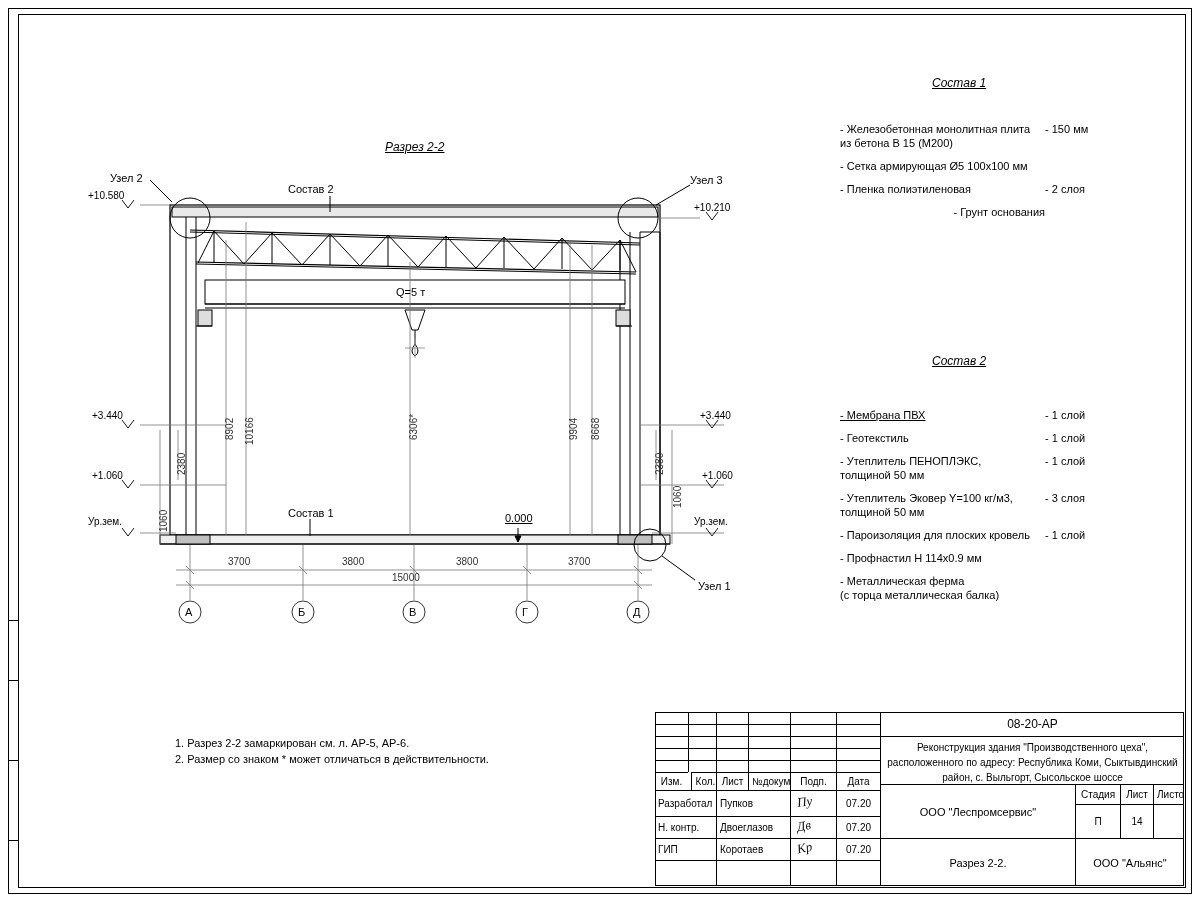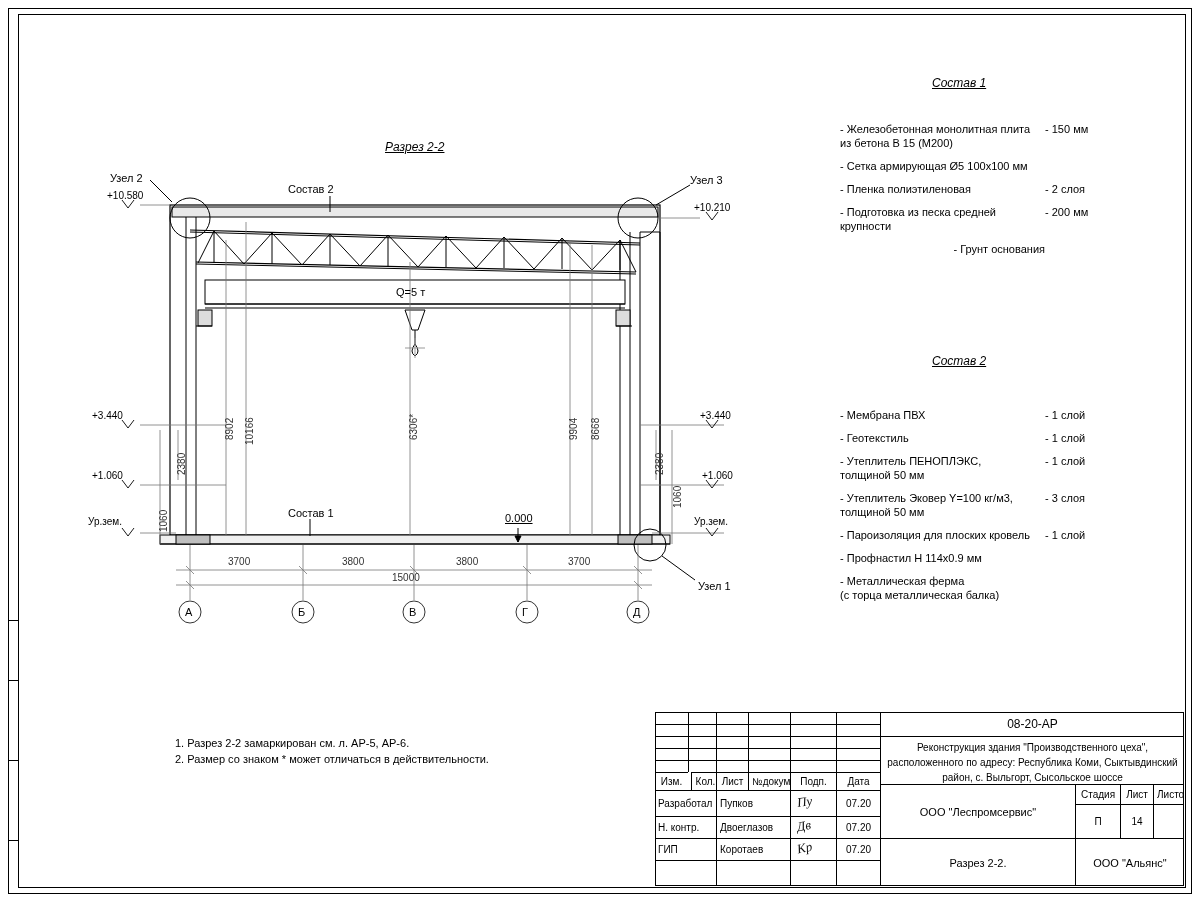--- a/index.html
+++ b/index.html
@@ -199,21 +199,21 @@
   <div class="dim-vtxt" style="left:224px;top:440px;">8902</div>
   <div class="dim-vtxt" style="left:244px;top:445px;">10166</div>
   <div class="dim-vtxt" style="left:408px;top:440px;">6306*</div>
   <div class="dim-vtxt" style="left:568px;top:440px;">9904</div>
   <div class="dim-vtxt" style="left:590px;top:440px;">8668</div>
   <div class="dim-vtxt" style="left:176px;top:475px;">2380</div>
   <div class="dim-vtxt" style="left:158px;top:532px;">1060</div>
   <div class="dim-vtxt" style="left:654px;top:475px;">2380</div>
   <div class="dim-vtxt" style="left:672px;top:508px;">1060</div>
 
-  <div class="levelmark" style="left:88px;top:190px;margin-left:19px;">+10.580</div>
+  <div class="levelmark" style="left:88px;top:190px;">+10.580</div>
   <div class="levelmark" style="left:92px;top:410px;">+3.440</div>
   <div class="levelmark" style="left:92px;top:470px;">+1.060</div>
   <div class="levelmark" style="left:88px;top:516px;">Ур.зем.</div>
 
   <div class="levelmark" style="left:694px;top:202px;">+10.210</div>
   <div class="levelmark" style="left:700px;top:410px;">+3.440</div>
   <div class="levelmark" style="left:702px;top:470px;">+1.060</div>
   <div class="levelmark" style="left:694px;top:516px;">Ур.зем.</div>
 
   <div class="lbl" style="left:110px;top:172px;">Узел 2</div>
@@ -223,28 +223,26 @@
   <div class="lbl" style="left:288px;top:507px;">Состав 1</div>
   <div class="lbl" style="left:505px;top:512px;text-decoration:underline;">0.000</div>
   <div class="lbl" style="left:396px;top:286px;">Q=5 т</div>
 
   <div class="title-sec" style="left:932px;top:76px;">Состав 1</div>
   <div class="spec" style="left:812px;top:122px;width:330px;">
     <div class="row"><span class="txt" style="white-space:pre-line;">- Железобетонная  монолитная плита
   из бетона В 15 (М200)</span><span class="val">- 150 мм</span></div>
     <div class="row"><span class="txt" style="white-space:pre-line;">- Сетка армирующая Ø5 100х100 мм</span><span class="val"></span></div>
     <div class="row"><span class="txt" style="white-space:pre-line;">- Пленка полиэтиленовая</span><span class="val">- 2 слоя</span></div>
-    <div class="row"><span class="txt" style="white-space:pre-line;">- Подготовка из песка средней
-  крупности</span><span class="val">- 200 мм</span></div>
     <div class="row"><span class="txt" style="white-space:pre-line;text-align:right;">- Грунт основания</span><span class="val"></span></div>
   </div>
 
   <div class="title-sec" style="left:932px;top:354px;">Состав 2</div>
   <div class="spec" style="left:812px;top:408px;width:330px;">
-    <div class="row"><span class="txt" style="white-space:pre-line;">- Мембрана ПВХ</span><span class="val">- 1 слой</span></div>
+    <div class="row"><span class="txt" style="white-space:pre-line;text-decoration:underline;">- Мембрана ПВХ</span><span class="val">- 1 слой</span></div>
     <div class="row"><span class="txt" style="white-space:pre-line;">- Геотекстиль</span><span class="val">- 1 слой</span></div>
     <div class="row"><span class="txt" style="white-space:pre-line;">- Утеплитель ПЕНОПЛЭКС,
   толщиной 50 мм</span><span class="val">- 1 слой</span></div>
     <div class="row"><span class="txt" style="white-space:pre-line;">- Утеплитель Эковер Y=100 кг/м3,
   толщиной 50 мм</span><span class="val">- 3 слоя</span></div>
     <div class="row"><span class="txt" style="white-space:pre-line;">- Пароизоляция для плоских кровель</span><span class="val">- 1 слой</span></div>
     <div class="row"><span class="txt" style="white-space:pre-line;">- Профнастил Н 114х0.9 мм</span><span class="val"></span></div>
     <div class="row"><span class="txt" style="white-space:pre-line;">- Металлическая ферма
   (с торца металлическая балка)</span><span class="val"></span></div>
   </div>

